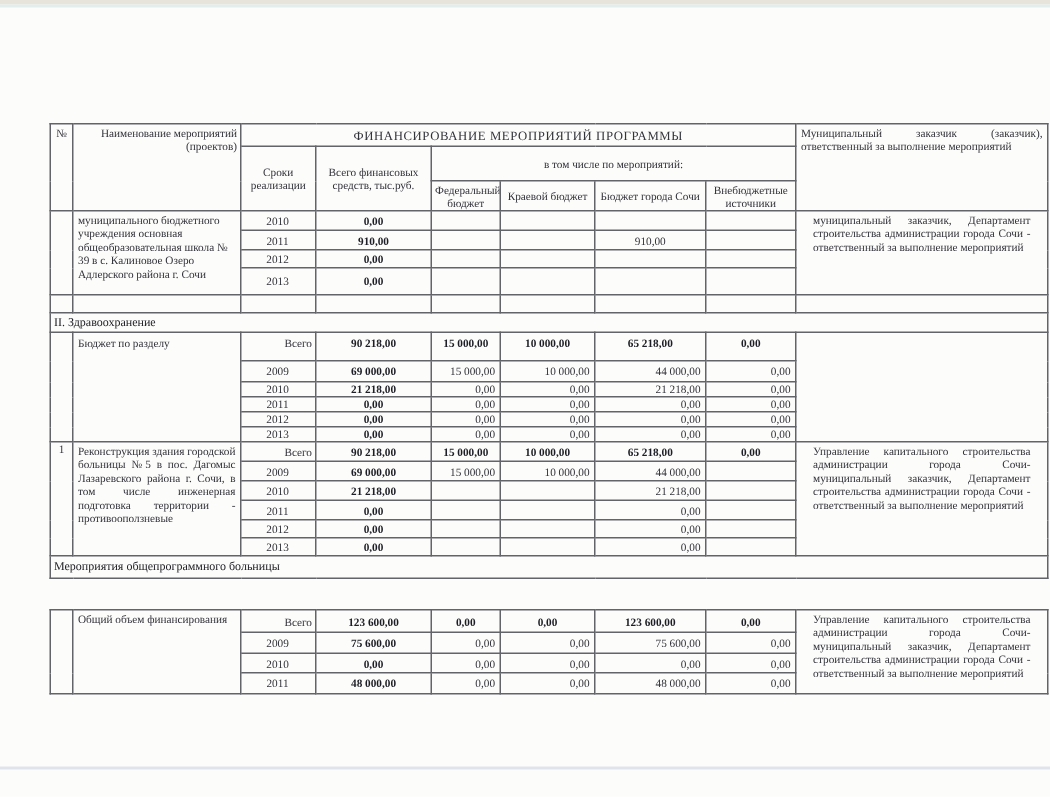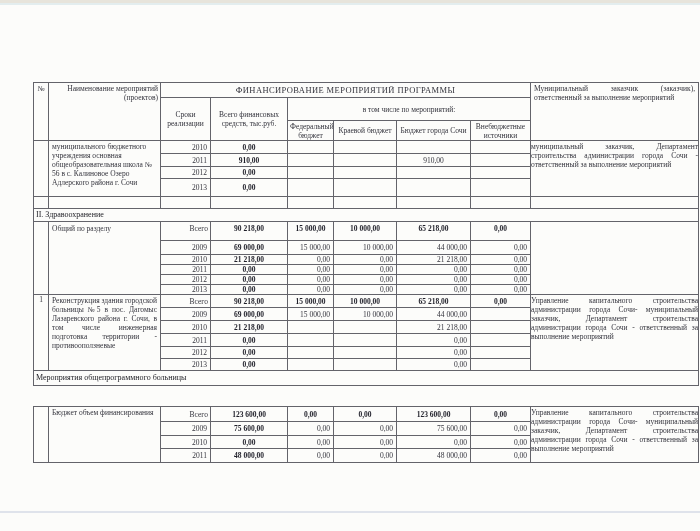--- a/index.html
+++ b/index.html
@@ -33,29 +33,29 @@
   col.c-gorod{width:74px;} col.c-vne{width:60px;} col.c-cust{width:168px;}
 
   
   .hc{text-align:center;vertical-align:middle;}
   .h-top{vertical-align:top;padding-top:1px;}
   .h-left{text-align:right;padding-left:3px;}
   .fin-title{font-size:8.5px;letter-spacing:.4px;text-align:center;}
   .cust-h{vertical-align:top;text-align:justify;padding:1px 3px;}
 
   
-  .yr{text-align:right;padding-right:3px;}
+  .yr{text-align:center;padding-right:3px;}
   .lb{text-align:right;padding-left:3px;}
   .m{text-align:center;font-weight:bold;color:#1e1e28;}
   .r{text-align:right;padding-right:3px;}
   .cb{text-align:center;font-weight:bold;color:#1e1e28;}
   .cr{text-align:center;}
   .name-cell{vertical-align:top;text-align:left;padding:1px 3px;}
   .name-just{vertical-align:top;text-align:justify;padding:1px 3px;}
-  .cust-cell{vertical-align:top;text-align:justify;padding:1px 0;}
+  .cust-cell{vertical-align:top;text-align:justify;padding:1px 11px;}
   .num-cell{vertical-align:top;text-align:center;}
   .sec-hdr{text-align:left;font-weight:normal;font-size:8px;color:#222228;}
 
   
   .rh15 td{height:15px;} .rh23 td{height:23px;} .rh20 td{height:20px;}
   .rh13 td{height:13px;} .rh12 td{height:12px;} .rh18 td{height:18px;}
   .rh19t td{height:19px;vertical-align:top;padding-top:2px;}
   .rh14 td{height:14px;} .rh9 td{height:9px;}
 </style>
 </head>
@@ -95,21 +95,21 @@
 
     <tr class="rh20">
       <td class="hc">Федеральный бюджет</td>
       <td class="hc">Краевой бюджет</td>
       <td class="hc">Бюджет города Сочи</td>
       <td class="hc">Внебюджетные источники</td>
     </tr>
 
     <tr class="rh13">
       <td rowspan="4" class="num-cell"></td>
-      <td rowspan="4" class="name-cell">муниципального бюджетного учреждения основная общеобразовательная школа № 56 в с. Калиновое Озеро Адлерского района г. Сочи</td>
+      <td rowspan="4" class="name-cell">муниципального бюджетного учреждения основная общеобразовательная школа № 39 в с. Калиновое Озеро Адлерского района г. Сочи</td>
       <td class="yr">2010</td>
       <td class="m">0,00</td>
       <td class="r"></td>
       <td class="r"></td>
       <td class="r"></td>
       <td class="r"></td>
       <td rowspan="4" class="cust-cell">муниципальный заказчик, Департамент строительства администрации города Сочи - ответственный за выполнение мероприятий</td>
     </tr>
     <tr class="rh13">
       <td class="yr">2011</td>
@@ -147,21 +147,21 @@
           <td></td>
       <td></td>
     </tr>
 
     <tr class="rh13">
       <td colspan="9" class="sec-hdr">II. Здравоохранение</td>
     </tr>
 
     <tr class="rh19t">
       <td rowspan="6" class="num-cell"></td>
-      <td rowspan="6" class="name-cell">Общий по разделу</td>
+      <td rowspan="6" class="name-cell">Бюджет по разделу</td>
       <td class="lb">Всего</td>
       <td class="m">90 218,00</td>
       <td class="cb">15 000,00</td>
       <td class="cb">10 000,00</td>
       <td class="cb">65 218,00</td>
       <td class="cb">0,00</td>
       <td rowspan="6" class="cust-cell"></td>
     </tr>
     <tr class="rh14">
       <td class="yr">2009</td>
@@ -270,21 +270,21 @@
         <col class="c-vsego">
       <col class="c-fed">
         <col class="c-krai">
         <col class="c-gorod">
         <col class="c-vne">
         <col class="c-cust">
     </colgroup>
     <tbody>
         <tr class="rh15">
       <td rowspan="4" class="num-cell"></td>
-      <td rowspan="4" class="name-cell">Бюджет объем финансирования</td>
+      <td rowspan="4" class="name-cell">Общий объем финансирования</td>
       <td class="lb">Всего</td>
       <td class="m">123 600,00</td>
       <td class="cb">0,00</td>
       <td class="cb">0,00</td>
       <td class="cb">123 600,00</td>
       <td class="cb">0,00</td>
       <td rowspan="4" class="cust-cell">Управление капитального строительства администрации города Сочи- муниципальный заказчик, Департамент строительства администрации города Сочи - ответственный за выполнение мероприятий</td>
     </tr>
     <tr class="rh14">
       <td class="yr">2009</td>

